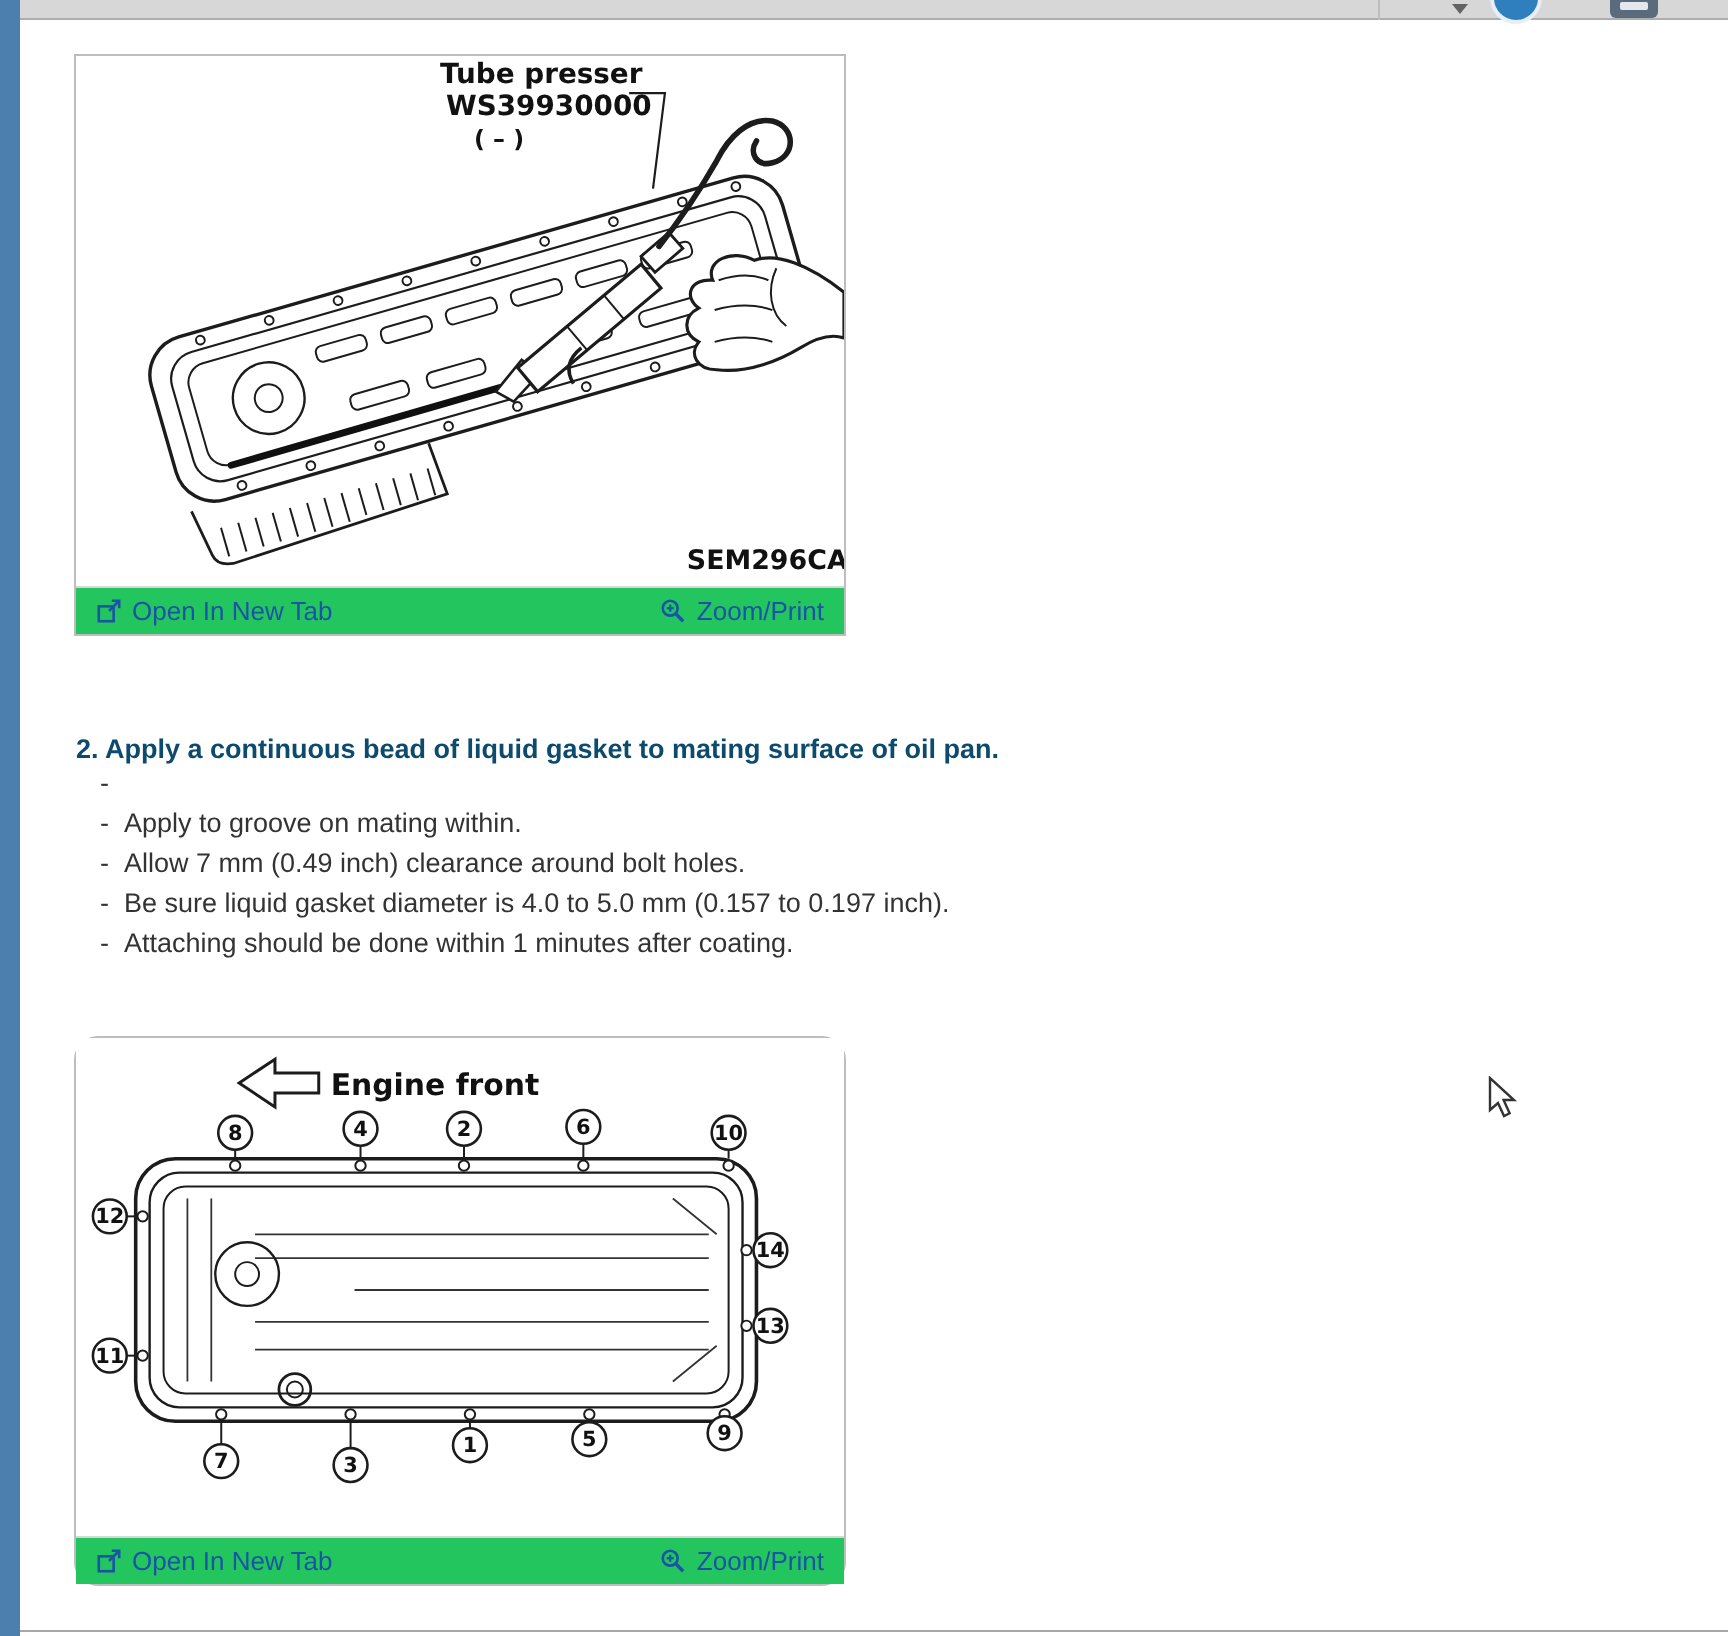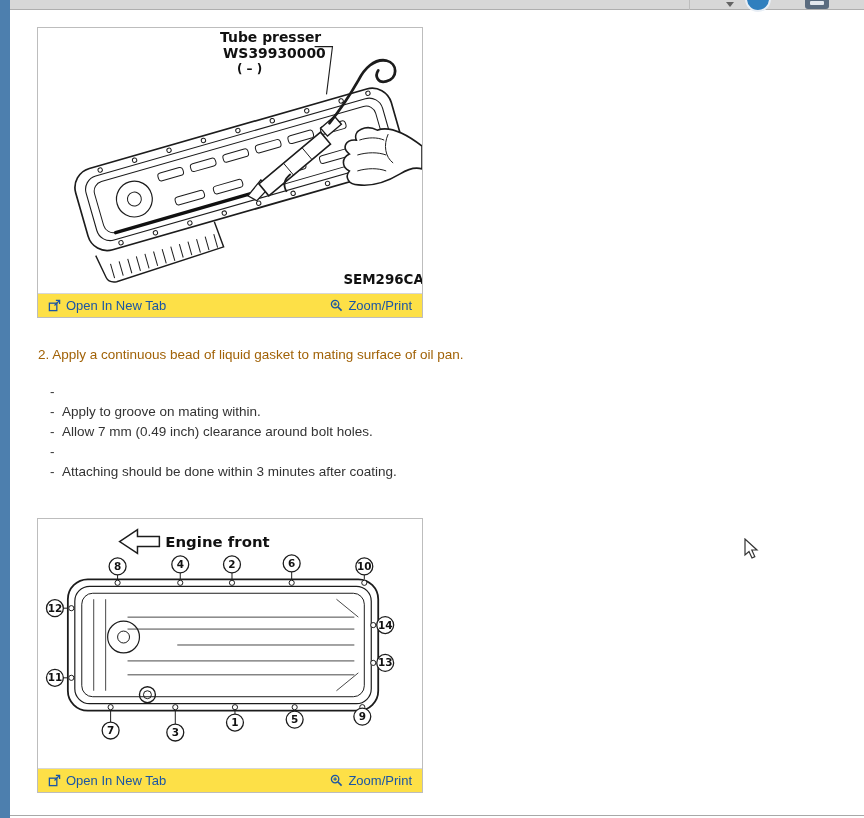--- a/index.html
+++ b/index.html
@@ -22,37 +22,37 @@
   .chev{position:absolute;left:716px;top:2px;width:0;height:0;border-left:4px solid transparent;border-right:4px solid transparent;border-top:5px solid #636363;}
 
   
   .left-strip{position:absolute;left:0;top:0;width:10px;height:818px;background:var(--left-strip);}
 
   .bottom-line{position:absolute;left:10px;right:0;top:815px;height:1px;background:#a8a8a8;}
 
   
   .figbox{position:absolute;left:37px;width:386px;background:#fff;border:1px solid #bdbdbd;}
   .figbox.f1{top:27px;height:291px;}
-  .figbox.f2{top:518px;height:275px;}
+  .figbox.f2{top:518px;height:275px;border-radius:12px;}
   .figimg{position:relative;width:100%;background:#fff;}
   .f1 .figimg{height:265px;}
   .f2 .figimg{height:249px;}
   .figimg svg{display:block;width:100%;height:100%;}
-  .figlinks{height:24px;border-top:1px solid #d7d7d7;display:flex;align-items:center;justify-content:space-between;padding:0 10px;background:#fde047;}
+  .figlinks{height:24px;border-top:1px solid #d7d7d7;display:flex;align-items:center;justify-content:space-between;padding:0 10px;background:#22c55e;}
   .lnk{display:flex;align-items:center;gap:5px;color:var(--link);font-size:13px;text-decoration:none;cursor:pointer;}
   .lnk svg{display:block;}
 
   
   .ln{stroke:#1c1c1c;fill:none;}
   .lnw{stroke:#1c1c1c;fill:#fff;}
   .fig-text{font-family:"DejaVu Sans",sans-serif;font-weight:600;fill:#111;}
   .boltnum{font-family:"DejaVu Sans",sans-serif;font-weight:600;font-size:10.5px;fill:#111;text-anchor:middle;}
 
   
-  .step{position:absolute;left:38px;top:347px;width:790px;font-size:13.5px;color:#a16207;}
+  .step{position:absolute;left:38px;top:367px;width:790px;font-size:13.5px;color:#0c4a6e;font-weight:bold;}
   .bullets{position:absolute;left:50px;top:381px;width:780px;font-size:13.5px;color:#333;}
   .bullet{display:flex;height:20px;align-items:center;}
   .bullet .dash{width:12px;flex:0 0 12px;}
 
   .cursor{position:absolute;left:744px;top:538px;}
 </style>
 </head>
 <body>
 
 <div class="screen">
@@ -184,24 +184,25 @@
     <div class="bullet">
         <span class="dash">-</span>
         <span>Apply to groove on mating within.</span>
       </div>
     <div class="bullet">
         <span class="dash">-</span>
         <span>Allow 7 mm (0.49 inch) clearance around bolt holes.</span>
       </div>
     <div class="bullet">
         <span class="dash">-</span>
-      </div>
-    <div class="bullet">
-        <span class="dash">-</span>
-        <span>Attaching should be done within 3 minutes after coating.</span>
+        <span>Be sure liquid gasket diameter is 4.0 to 5.0 mm (0.157 to 0.197 inch).</span>
+      </div>
+    <div class="bullet">
+        <span class="dash">-</span>
+        <span>Attaching should be done within 1 minutes after coating.</span>
       </div>
   </div>
 
   <div class="figbox f2">
     <div class="figimg">
       <svg viewBox="0 0 386 249">
 
         <polygon class="ln" points="82,22 100,10 100,17 122,17 122,27 100,27 100,34" stroke-width="1.5"></polygon>
         <text class="fig-text" x="128" y="28" font-size="15">Engine front</text>
 

